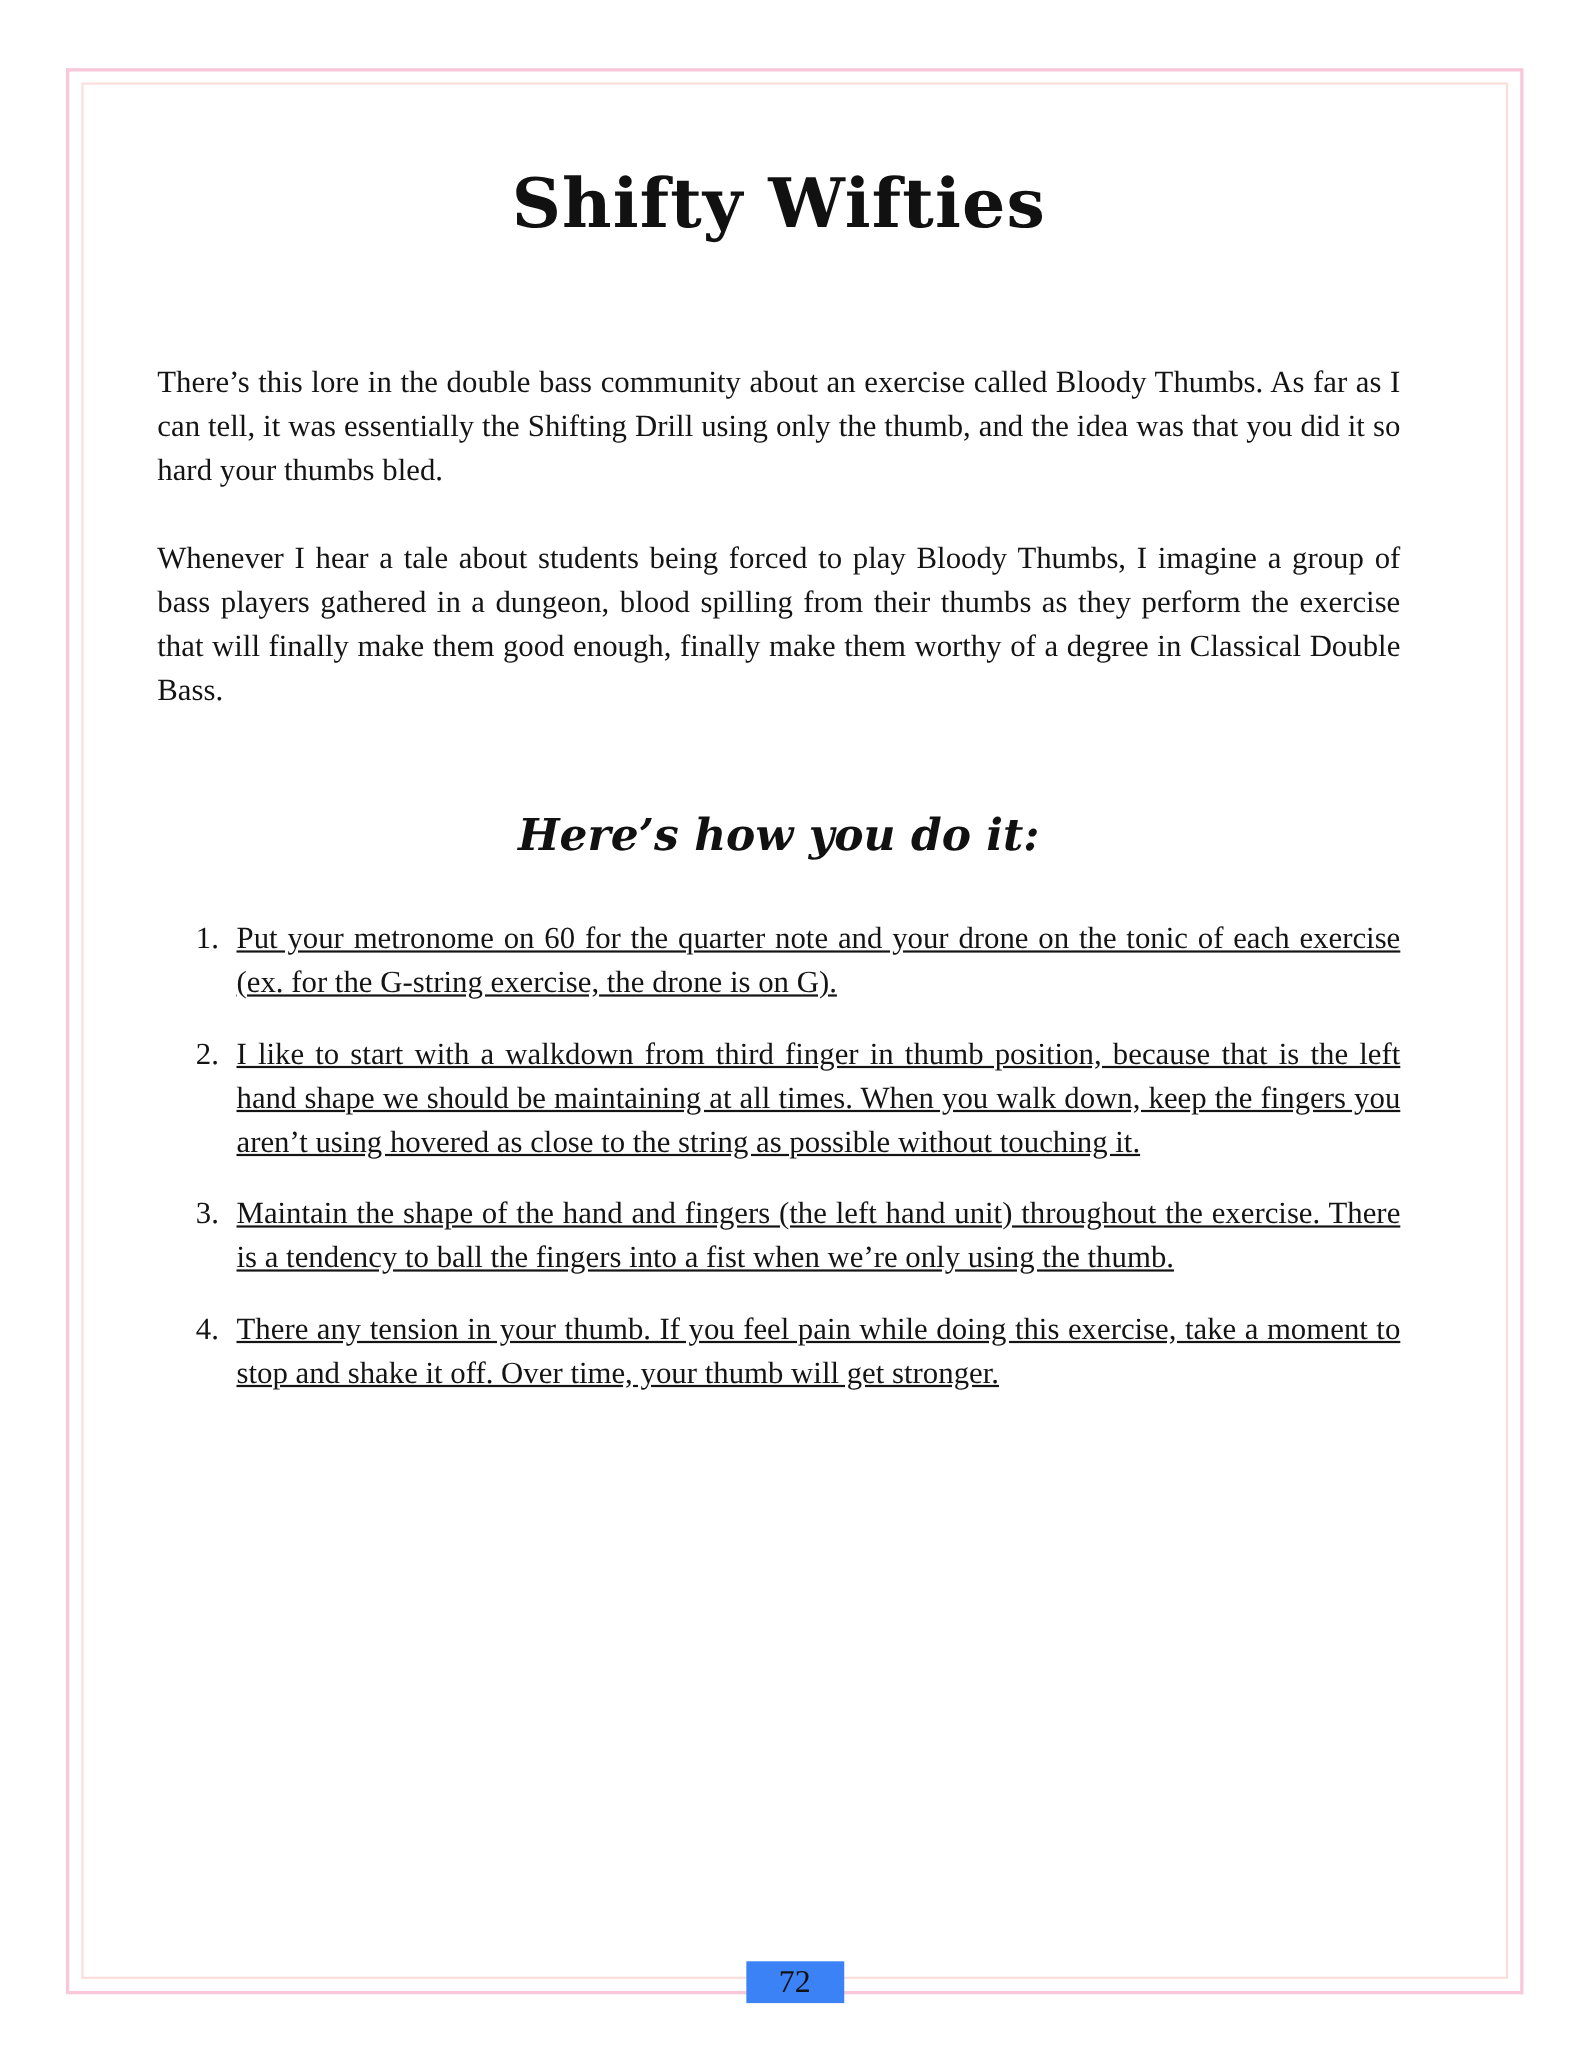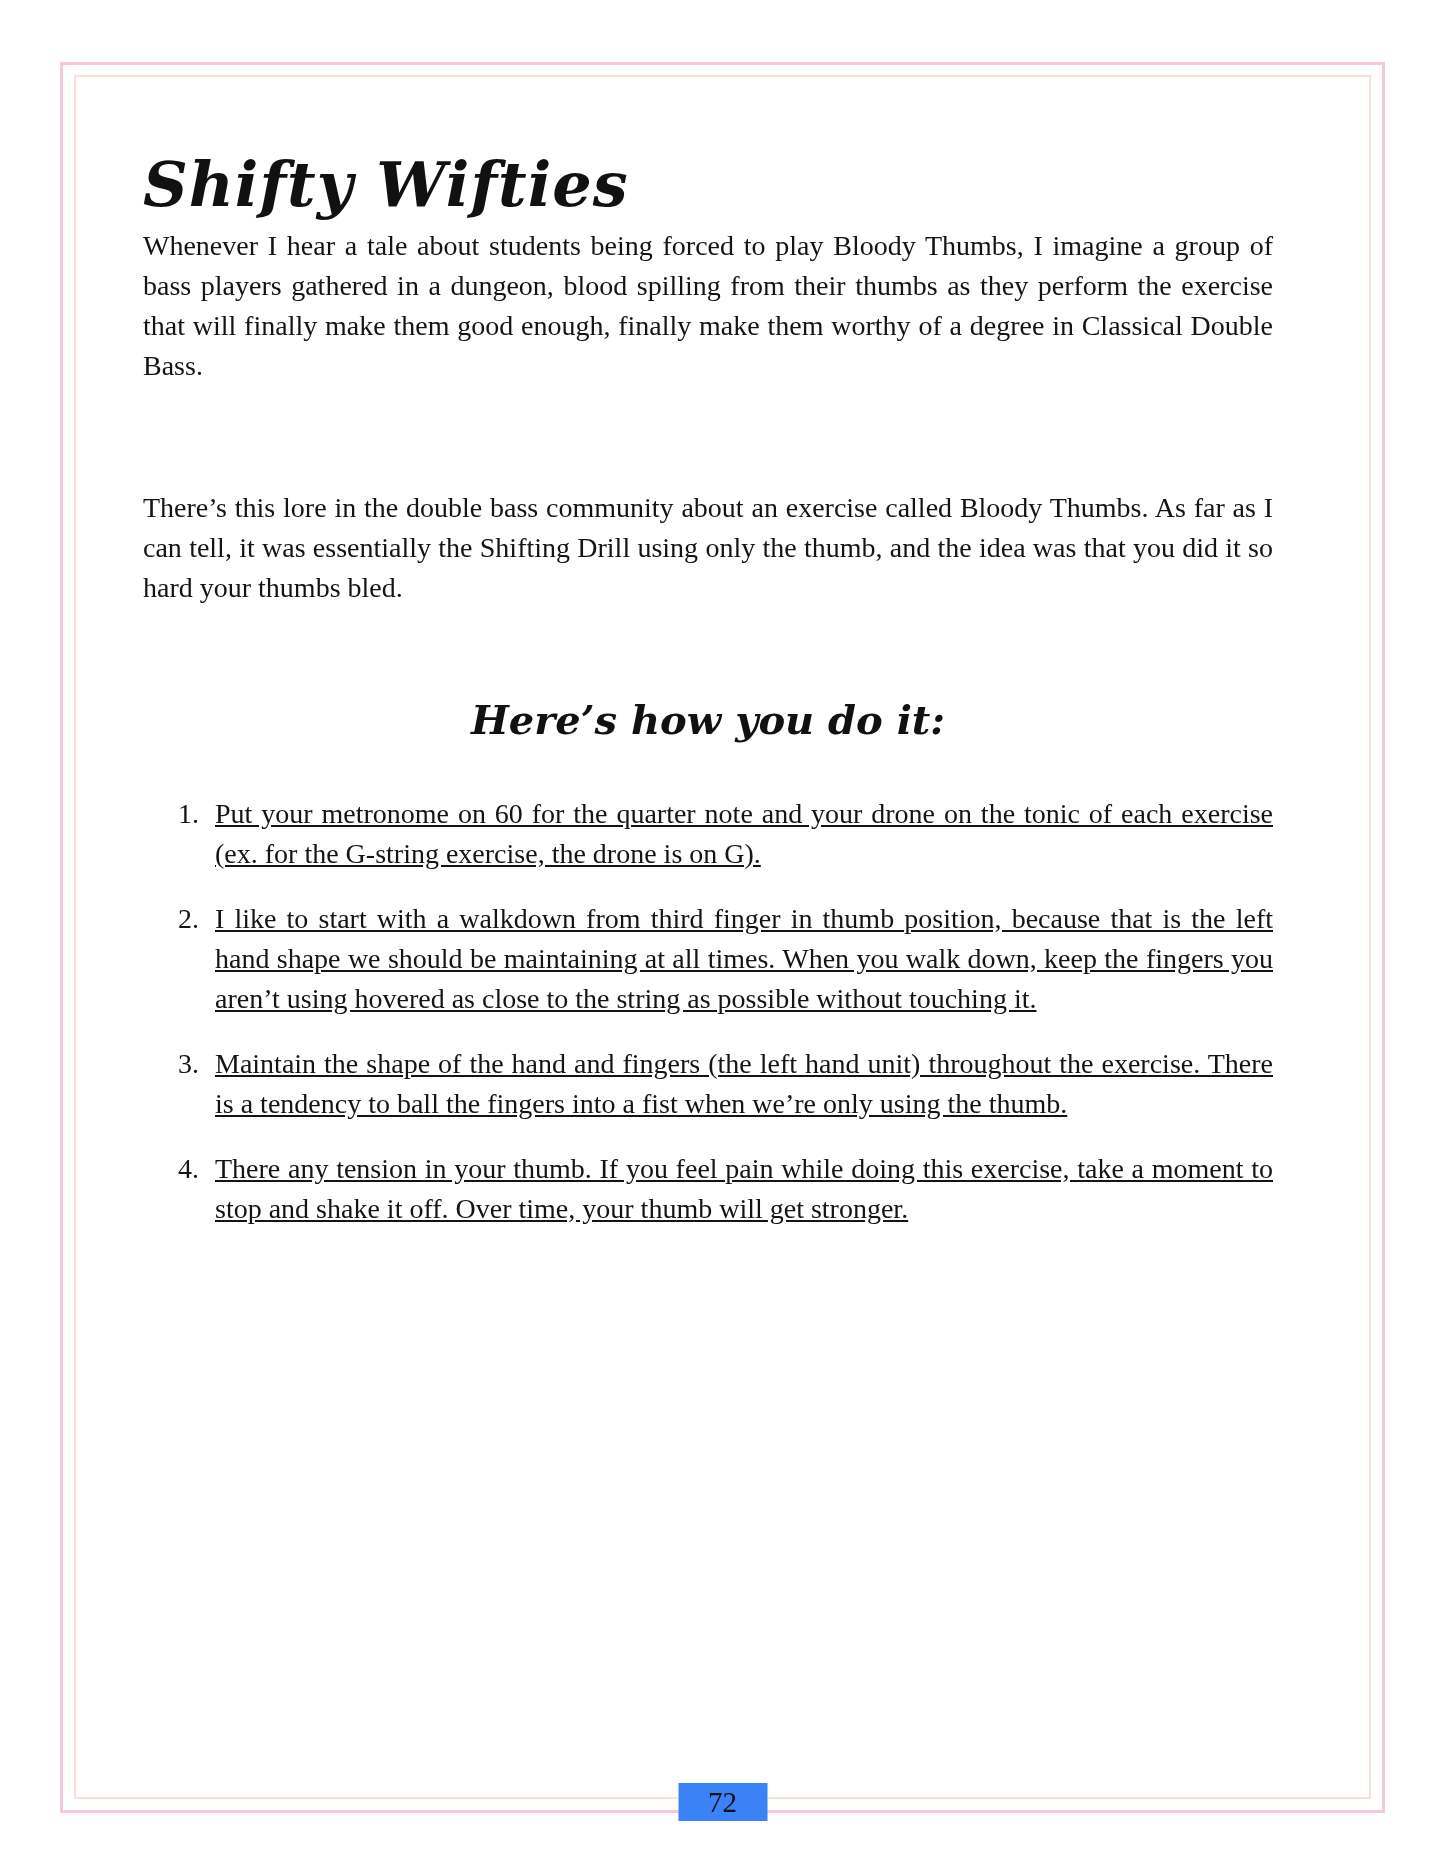--- a/index.html
+++ b/index.html
@@ -35,27 +35,27 @@
   }
   .content {
     position: absolute;
     left: 143px;
     top: 0;
     width: 1130px;
     z-index: 2;
   }
   .title {
     font-family: "DejaVu Serif", serif;
-    font-style: italic;
     font-weight: 700;
     font-size: 62px;
     line-height: 1.3;
     letter-spacing: 1px;
     color: #111111;
     margin: 145px 0 0 0;
+    text-align: center;
   }
   .body-para {
     font-size: 28px;
     line-height: 40px;
     text-align: justify;
     color: #141414;
     margin: 0 0 40px 0;
   }
   .para-first {
     margin-top: 102px;
@@ -112,22 +112,22 @@
 </head>
 <body>
 
 <div class="page">
   <div class="border-outer"></div>
   <div class="border-inner"></div>
 
   <div class="content">
     <h1 class="title">Shifty Wifties</h1>
 
+    <p class="body-para para-first">There’s this lore in the double bass community about an exercise called Bloody Thumbs. As far as I can tell, it was essentially the Shifting Drill using only the thumb, and the idea was that you did it so hard your thumbs bled.</p>
     <p class="body-para">Whenever I hear a tale about students being forced to play Bloody Thumbs, I imagine a group of bass players gathered in a dungeon, blood spilling from their thumbs as they perform the exercise that will finally make them good enough, finally make them worthy of a degree in Classical Double Bass.</p>
-    <p class="body-para para-first">There’s this lore in the double bass community about an exercise called Bloody Thumbs. As far as I can tell, it was essentially the Shifting Drill using only the thumb, and the idea was that you did it so hard your thumbs bled.</p>
 
     <h2 class="section-heading">Here’s how you do it:</h2>
 
     <div class="steps">
       <div class="step">
         <span class="step-num">1.</span>
         <span class="step-text">Put your metronome on 60 for the quarter note and your drone on the tonic of each exercise (ex. for the G-string exercise, the drone is on G).</span>
       </div>
       <div class="step">
         <span class="step-num">2.</span>

